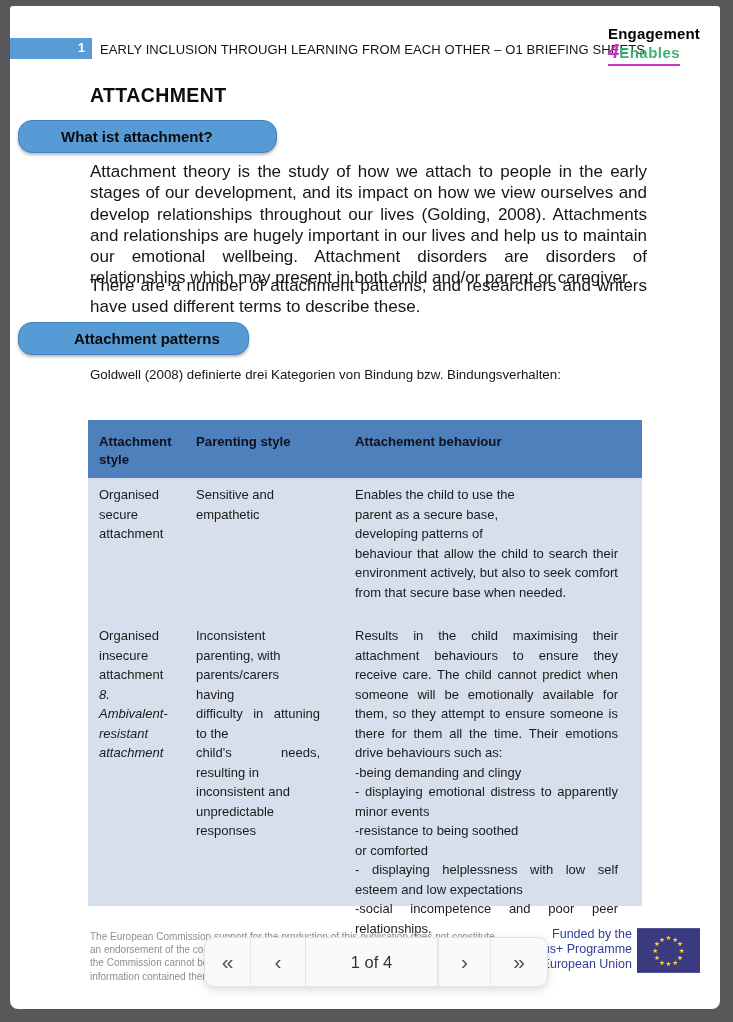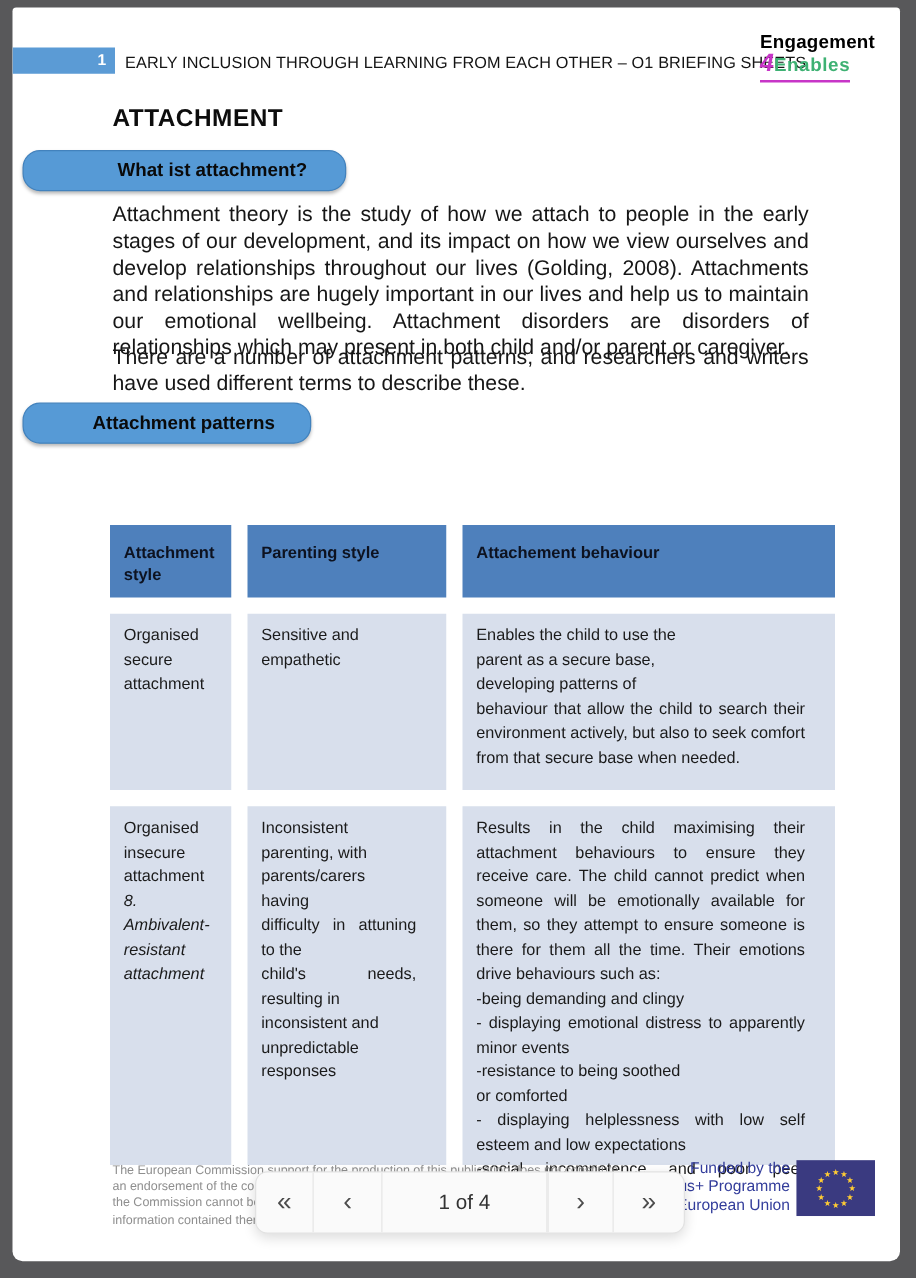--- a/index.html
+++ b/index.html
@@ -35,35 +35,35 @@
   .doc-title {
     position:absolute; left:80px; top:78px; font-size:19.5px; font-weight:bold;
     color:#0d0d0d; letter-spacing:.4px;
   }
   .pill {
     position:absolute; left:8px; height:33px; background:#569ad6;
     border:1px solid #4282bd; border-radius:14px;
     box-shadow:0 2px 3px rgba(0,0,0,.28);
     font-size:15px; font-weight:bold; color:#0a0a0a; line-height:31px;
   }
-  .pill-1 { top:114px; width:259px; padding-left:75px; }
+  .pill-1 { top:114px; width:259px; padding-left:42px; }
   .pill-2 { top:316px; width:231px; padding-left:55px; }
   .para {
     position:absolute; left:80px; width:557px; font-size:17px; line-height:21.3px;
     color:#161616; text-align:justify;
   }
   .para-1 { top:155px; }
   .para-2 { top:269px; }
   .intro-line { position:absolute; left:80px; top:361px; width:557px; font-size:13.3px; color:#161616; }
   .preline { white-space:pre-line; }
   
   .att-table {
     position:absolute; left:78px; top:414px; width:560px;
     display:grid; grid-template-columns:97px 159px 298px;
-    grid-template-rows:58px 141px 287px; gap:13px;
+    grid-template-rows:58px 141px 287px; gap:0;
   }
   .th {
     background:#4e80bc; color:#0d1220; font-weight:bold; font-size:13.2px;
     padding:13px 8px 0 11px; line-height:17.5px;
   }
   .td {
     background:#d8dfec; color:#1a1a1a; font-size:13px; line-height:19.5px;
     padding:7px 24px 6px 11px;
   }
   .td-justify { text-align:justify; }
@@ -112,20 +112,21 @@
   <div class="doc-title">ATTACHMENT</div>
 
   <div class="pill pill-1">What ist attachment?</div>
 
   <div class="para para-1">Attachment theory is the study of how we attach to people in the early stages of our development, and its impact on how we view ourselves and develop relationships throughout our lives (Golding, 2008). Attachments and relationships are hugely important in our lives and help us to maintain our emotional wellbeing. Attachment disorders are disorders of relationships which may present in both child and/or parent or caregiver.</div>
 
   <div class="para para-2">There are a number of attachment patterns, and researchers and writers have used different terms to describe these.</div>
 
   <div class="pill pill-2">Attachment patterns</div>
 
+  <div class="intro-line">Goldwell (2008) definierte drei Kategorien von Bindung bzw. Bindungsverhalten:</div>
 
   <div class="att-table">
     <div class="th">Attachment style</div>
     <div class="th">Parenting style</div>
     <div class="th">Attachement behaviour</div>
 
     <div class="td">
       <span>Organised secure attachment</span>
     </div>
     <div class="td preline">Sensitive and empathetic</div>

